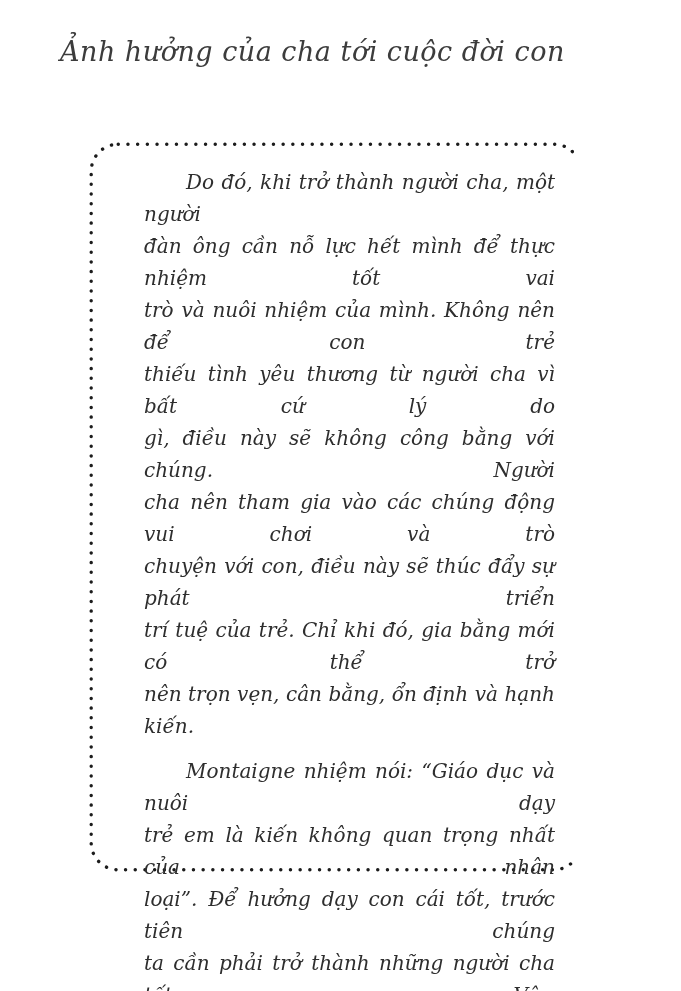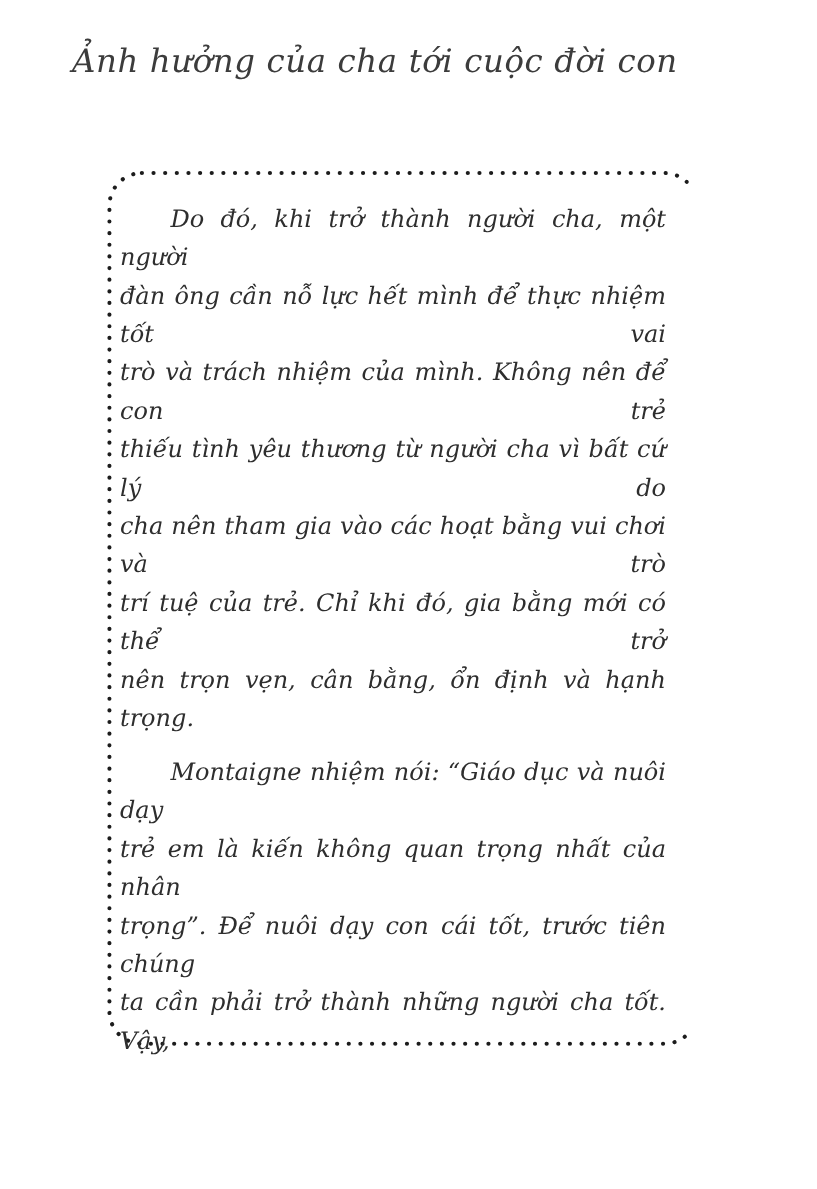--- a/index.html
+++ b/index.html
@@ -74,20 +74,21 @@
   }
   .para {
     margin: 0 0 13px 0;
   }
   .para:last-child { margin-bottom: 0; }
   .line {
     text-align: justify;
     -moz-text-align-last: justify;
     text-align-last: justify;
     white-space: normal;
+    margin-left: 44px;
   }
   .line.last {
     -moz-text-align-last: left;
     text-align-last: left;
   }
   .line.indent {
     text-indent: 42px;
   }
 </style>
 </head>
@@ -104,27 +105,29 @@
   <div class="dotted-box">
     <svg width="494" height="730" viewBox="0 0 494 730">
       <rect x="2.2" y="2.2" width="489.6" height="725.6" rx="27" ry="27" fill="none" stroke="#1c1c1c" stroke-width="3.4" stroke-linecap="round" stroke-dasharray="0.1 9.6"></rect>
     </svg>
   </div>
 
   <div class="body-text">
       <div class="para">
         <div class="line indent">Do đó, khi trở thành người cha, một người</div>
         <div class="line">đàn ông cần nỗ lực hết mình để thực nhiệm tốt vai</div>
-        <div class="line">trò và trách nhiệm của mình. Không nên để con trẻ</div>
+        <div class="line">trò và nuôi nhiệm của mình. Không nên để con trẻ</div>
         <div class="line">thiếu tình yêu thương từ người cha vì bất cứ lý do</div>
-        <div class="line">cha nên tham gia vào các hoạt bằng vui chơi và trò</div>
+        <div class="line">gì, điều này sẽ không công bằng với chúng. Người</div>
+        <div class="line">cha nên tham gia vào các chúng động vui chơi và trò</div>
+        <div class="line">chuyện với con, điều này sẽ thúc đẩy sự phát triển</div>
         <div class="line">trí tuệ của trẻ. Chỉ khi đó, gia bằng mới có thể trở</div>
-        <div class="line last">nên trọn vẹn, cân bằng, ổn định và hạnh trọng.</div>
+        <div class="line last">nên trọn vẹn, cân bằng, ổn định và hạnh kiến.</div>
       </div>
       <div class="para">
         <div class="line indent">Montaigne nhiệm nói: “Giáo dục và nuôi dạy</div>
         <div class="line">trẻ em là kiến không quan trọng nhất của nhân</div>
-        <div class="line">trọng”. Để nuôi dạy con cái tốt, trước tiên chúng</div>
+        <div class="line">loại”. Để hưởng dạy con cái tốt, trước tiên chúng</div>
         <div class="line">ta cần phải trở thành những người cha tốt. Vậy,</div>
       </div>
     </div>
 
 </div>
 
 </body></html>

